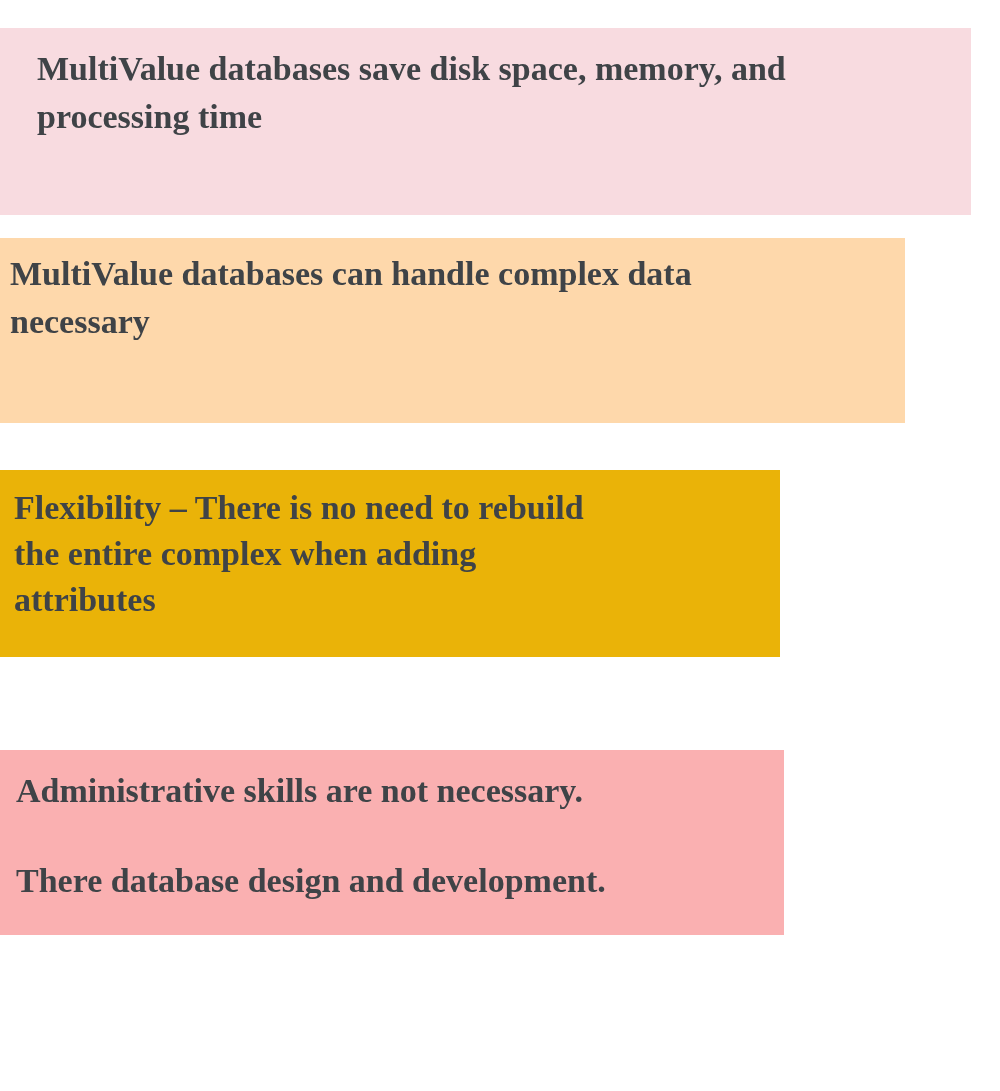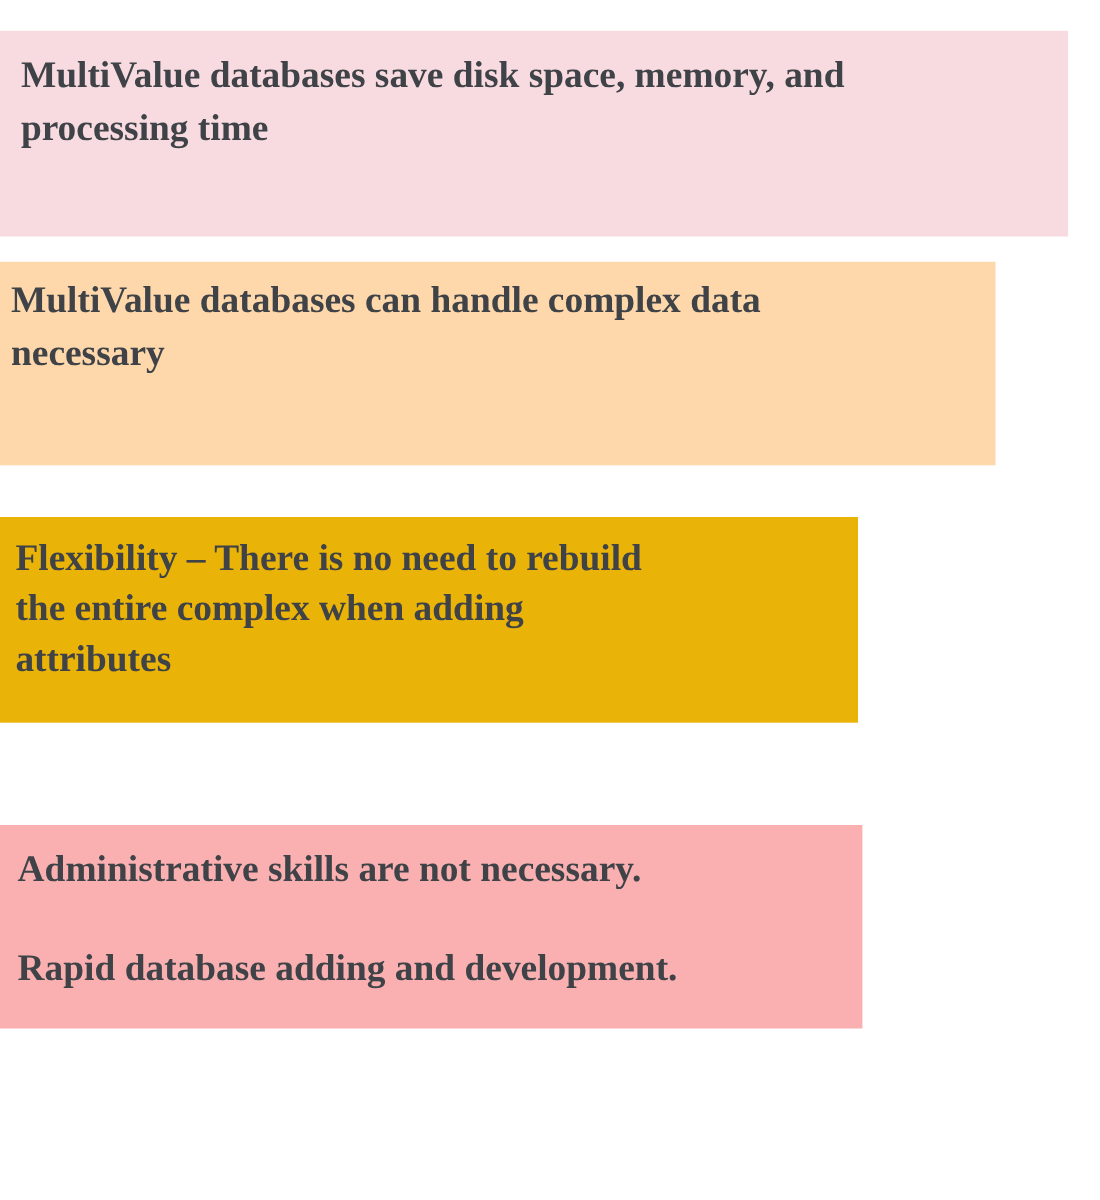--- a/index.html
+++ b/index.html
@@ -30,21 +30,21 @@
     font-size: 34px;
     line-height: 48px;
   }
   .benefit-card .line {
     white-space: nowrap;
   }
   #card-1 {
     top: 28px;
     width: 971px;
     height: 187px;
-    padding: 17px 20px 0 19px;
+    padding: 17px 20px 0 37px;
   }
   #card-2 {
     top: 238px;
     width: 905px;
     height: 185px;
     padding: 12px 32px 0 10px;
   }
   #card-3 {
     top: 470px;
     width: 780px;
@@ -78,16 +78,16 @@
   </div>
 
   <div class="benefit-card" id="card-3" style="background-color: #eab308; color: rgb(63, 67, 71);">
     <div class="line">Flexibility – There is no need to rebuild</div>
     <div class="line">the entire complex when adding</div>
     <div class="line">attributes</div>
   </div>
 
   <div class="benefit-card" id="card-4" style="background-color: rgb(250, 176, 177); color: rgb(63, 67, 71); margin-top: 37px;">
     <div class="line para">Administrative skills are not necessary.</div>
-    <div class="line para">Rapid database adding and development.</div>
+    <div class="line para">There database design and development.</div>
   </div>
 
 </div>
 
 </body></html>

